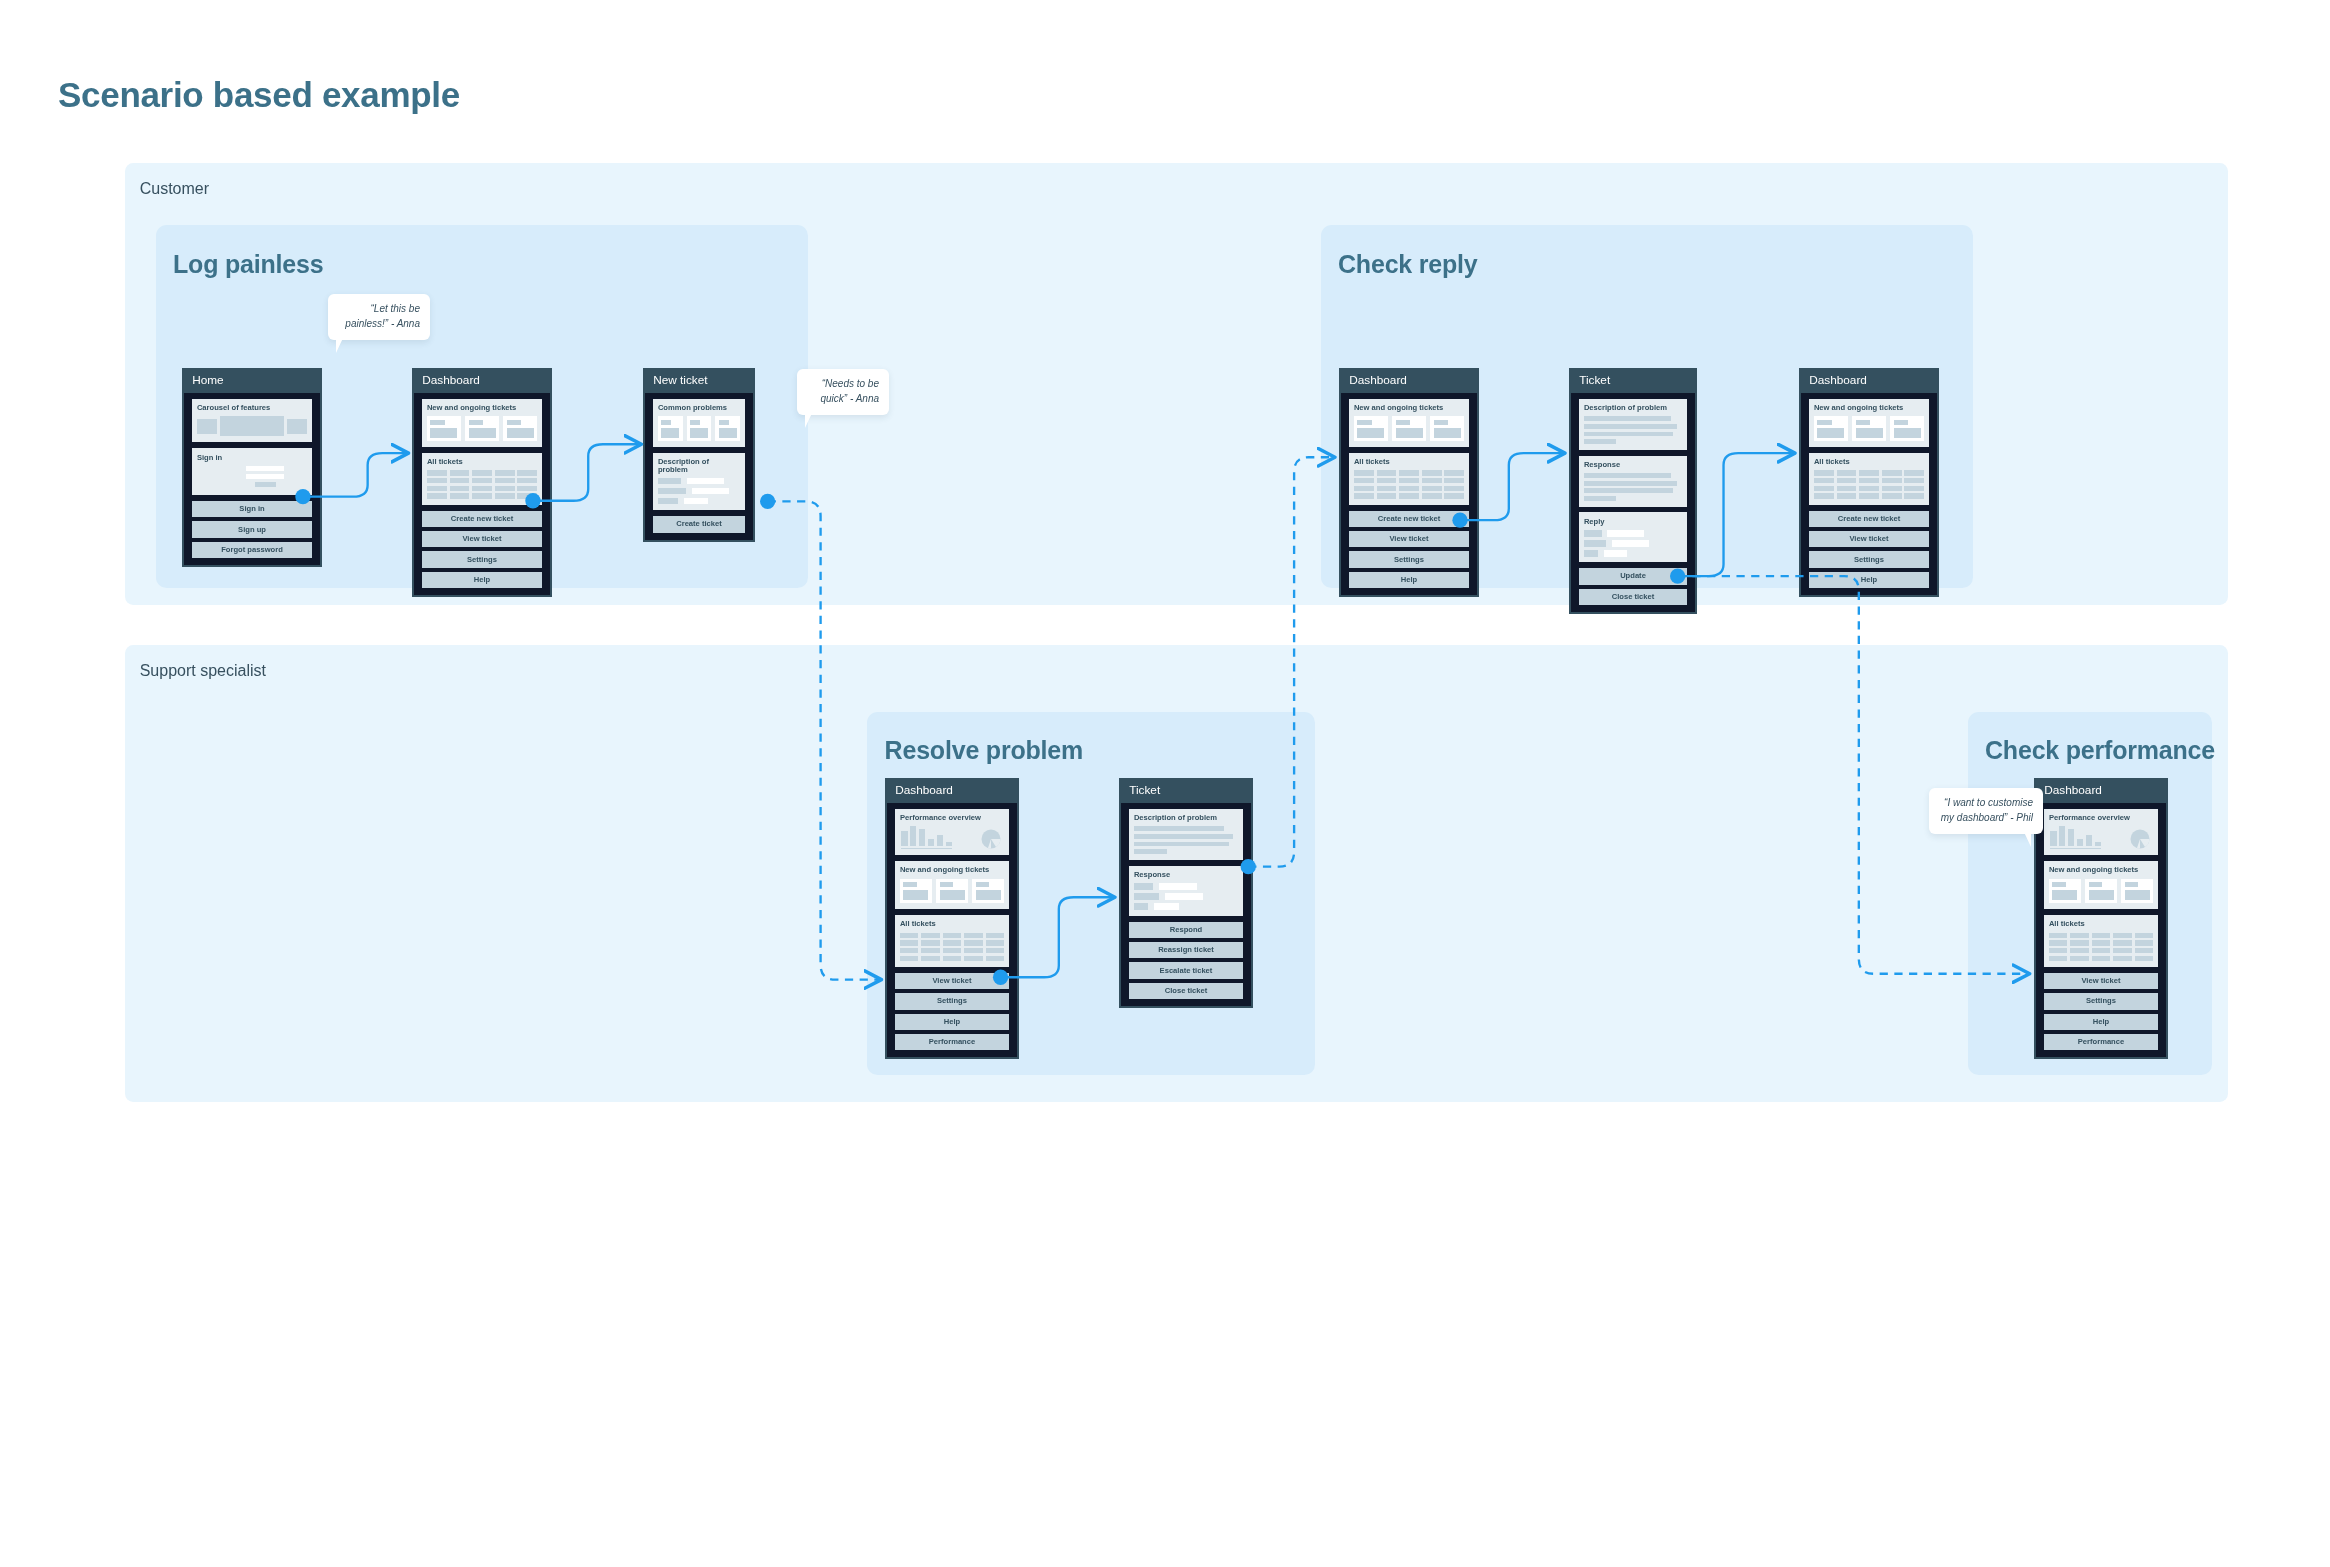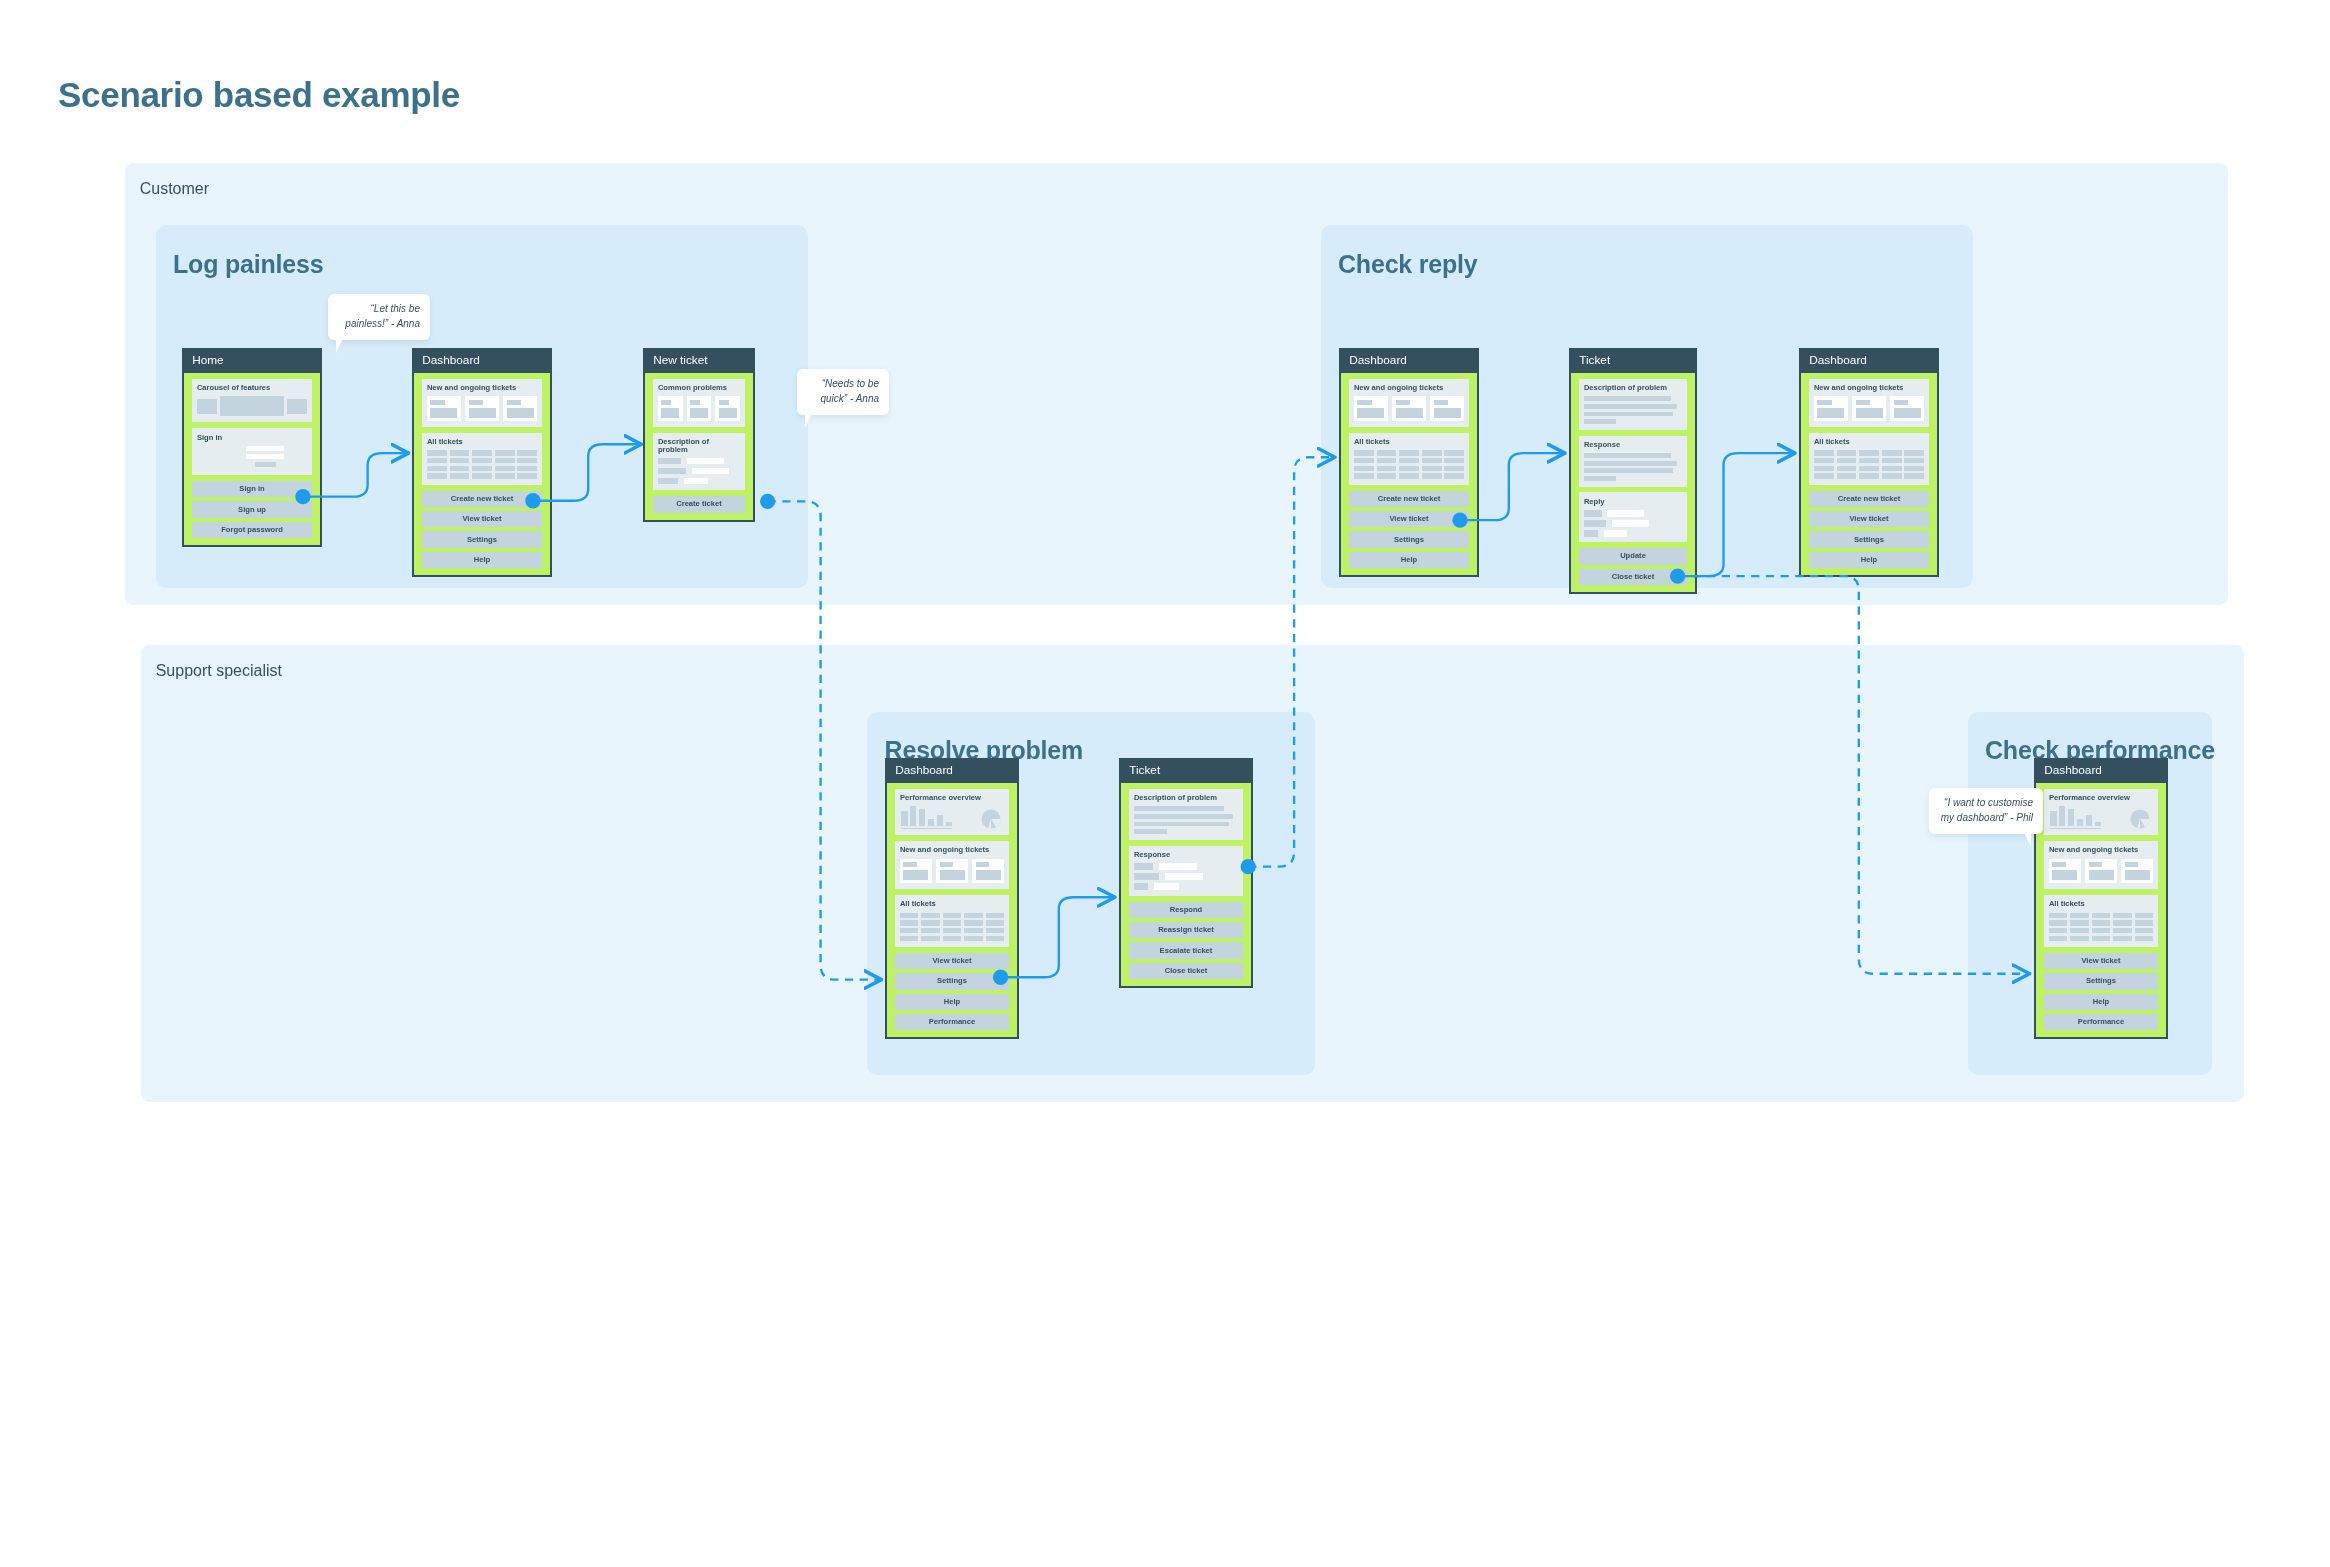--- a/index.html
+++ b/index.html
@@ -15,21 +15,21 @@
   }
   
   .lane{
     position:absolute;background:#e8f5fd;border-radius:8.2px;
   }
   .lane-label{
     position:absolute;font-size:16px;font-weight:normal;color:#37505f;
   }
   #lane-customer{left:125px;top:163px;width:2103px;height:442px;}
   #lane-customer .lane-label{left:14.7px;top:16.5px;}
-  #lane-support{left:141px;top:645px;width:2103px;height:457px;}
+  #lane-support{left:125px;top:645px;width:2103px;height:457px;}
   #lane-support .lane-label{left:14.7px;top:16.5px;}
 
   
   .group{
     position:absolute;background:#d7ecfb;border-radius:10.6px;
   }
   .group-title{
     position:absolute;font-size:25px;font-weight:bold;color:#3c7189;
     letter-spacing:-0.2px;white-space:nowrap;
   }
@@ -37,23 +37,24 @@
   #group-log .group-title{left:17px;top:25px;}
   #group-reply{left:1321px;top:225px;width:652px;height:363px;}
   #group-reply .group-title{left:17px;top:25px;}
   #group-resolve{left:867px;top:712px;width:448px;height:363px;}
   #group-resolve .group-title{left:17.6px;top:23.5px;}
   #group-perf{left:1968px;top:712px;width:244px;height:363px;}
   #group-perf .group-title{left:17px;top:23.5px;}
 
   
   .wf{
-    position:absolute;background:#bef264;
+    position:absolute;background:#0f172a;
     border:2.4px solid #34505f;
     box-sizing:border-box;
+    margin-top:20px;
   }
   .wf-head{
     background:#34505f;color:#ffffff;
     font-size:11.8px;font-weight:normal;
     padding:5.3px 0 5.9px 8.2px;
     line-height:1;
   }
   .wf-body{padding:5.9px 7.6px 7px 7.6px;}
   .panel{
     background:#e6edf1;padding:5.3px 5.3px 5.9px 5.3px;margin-bottom:5.9px;

